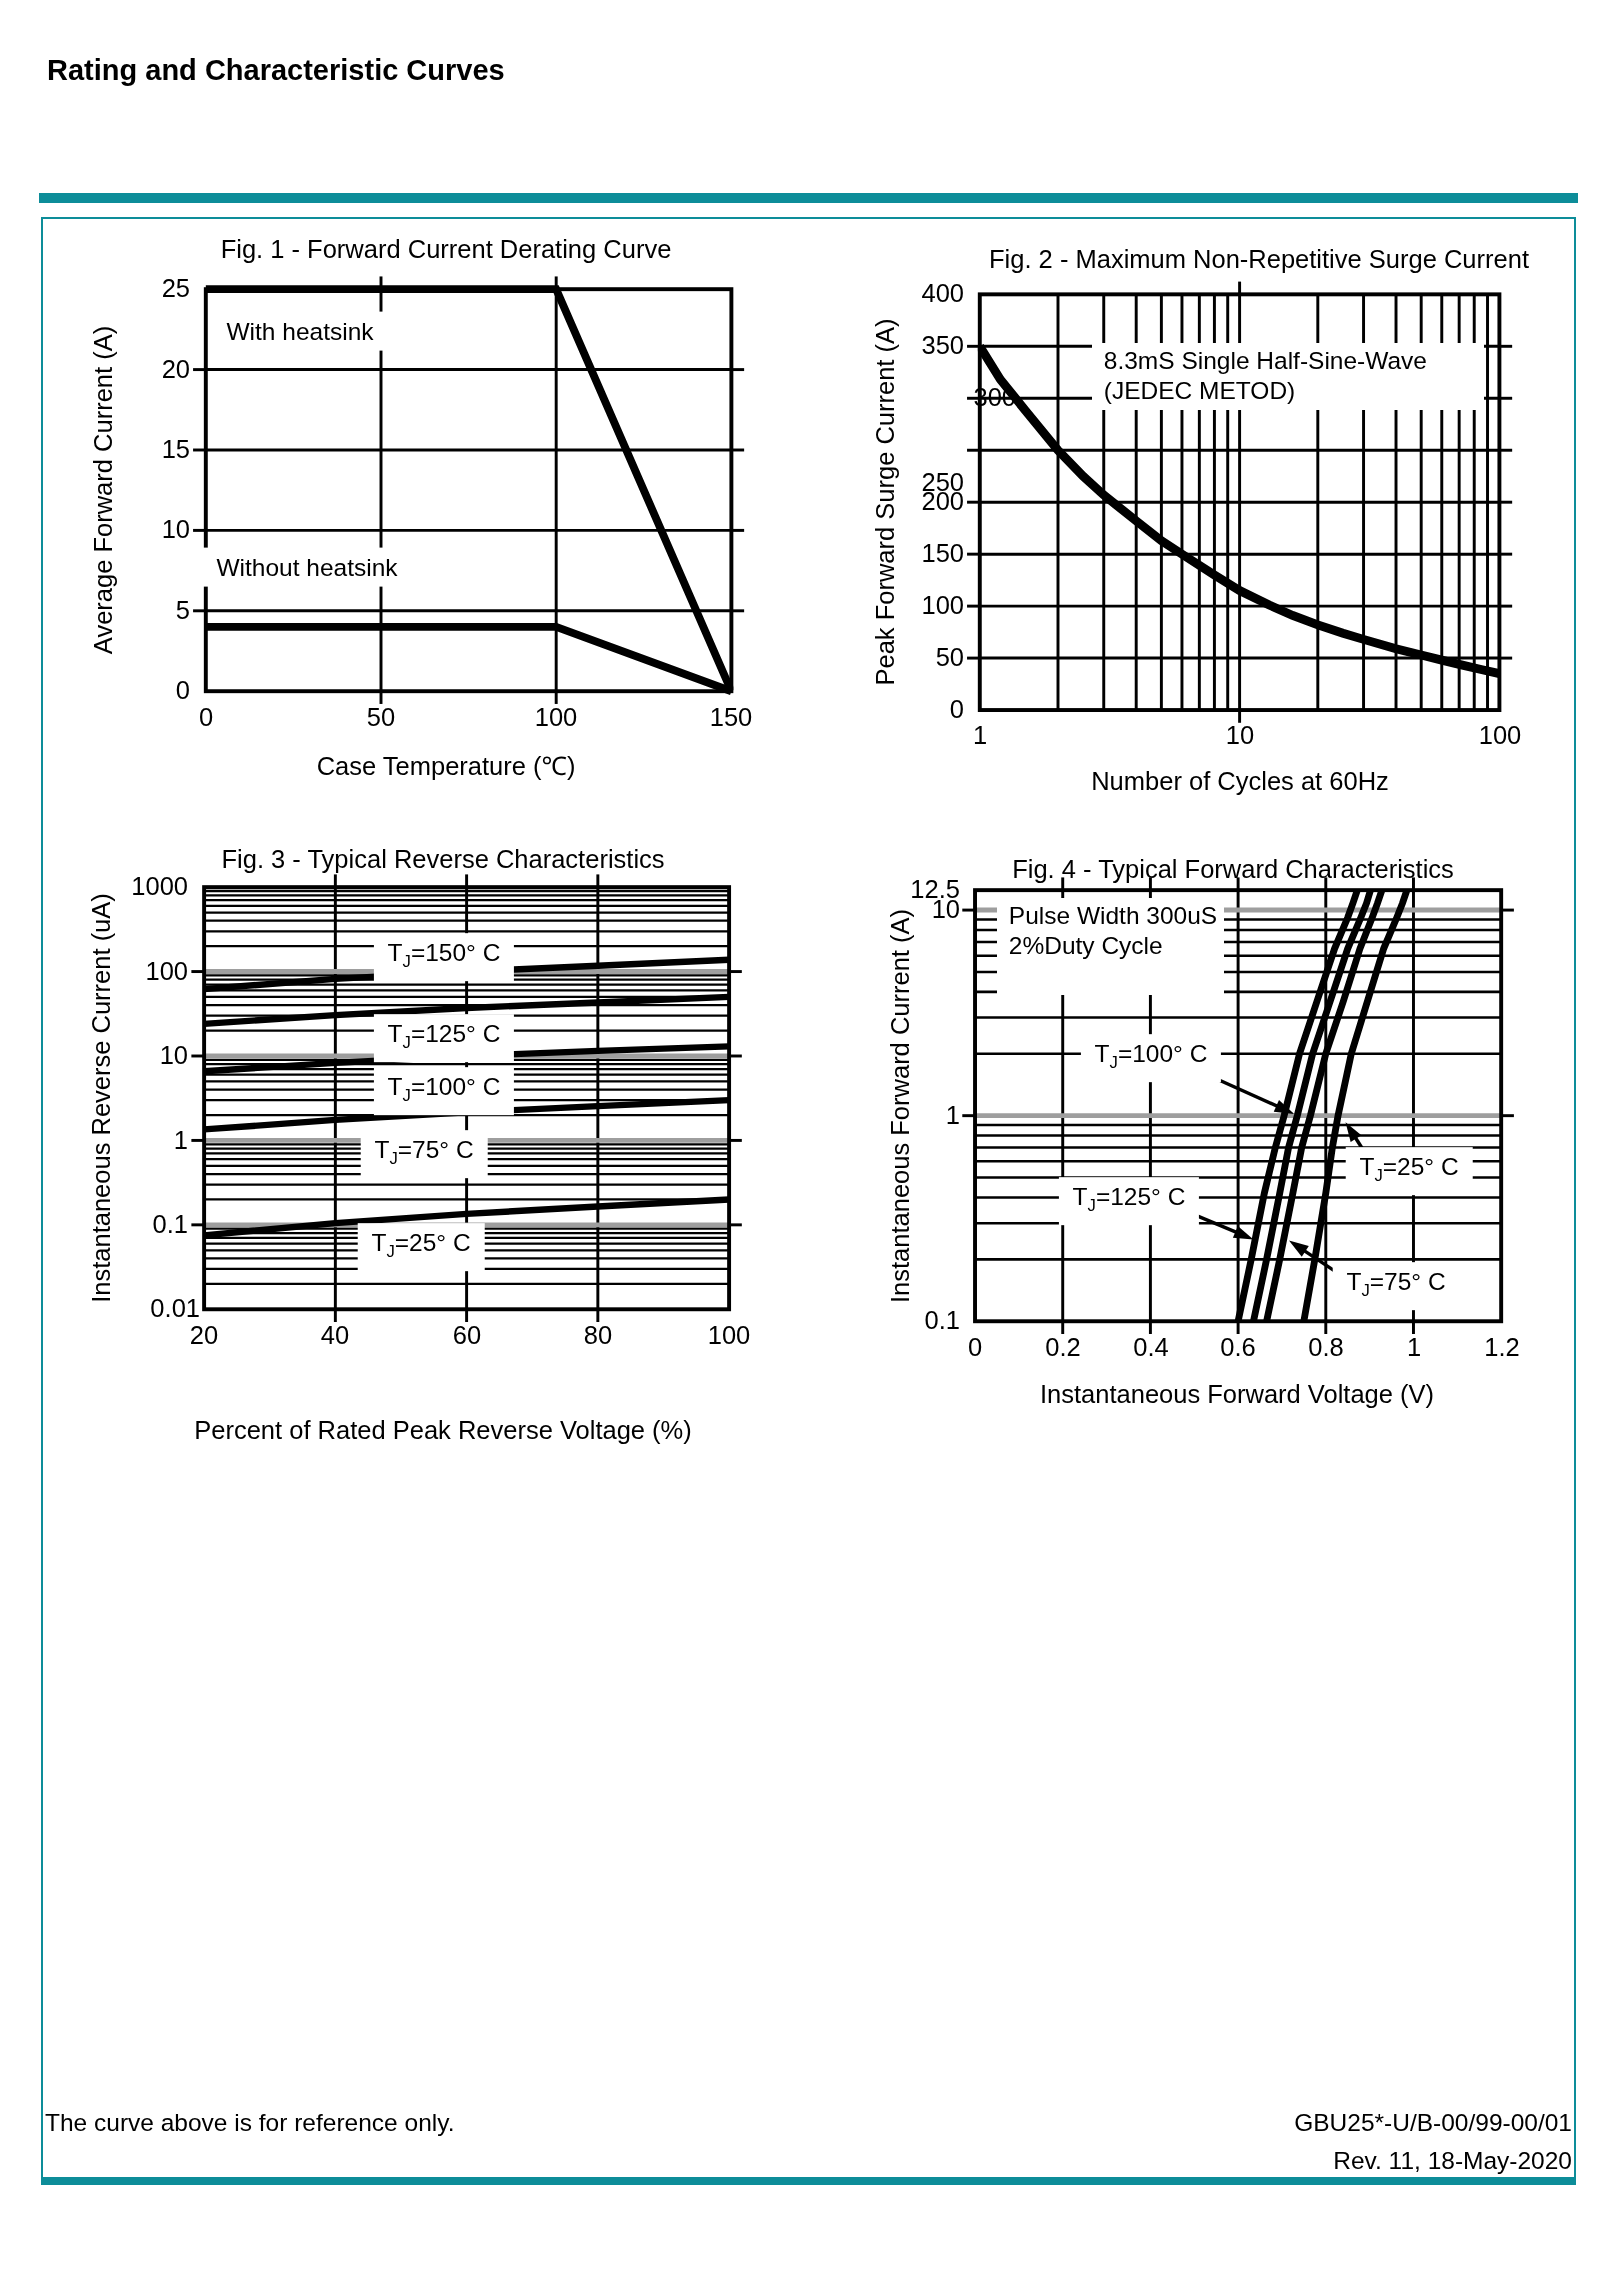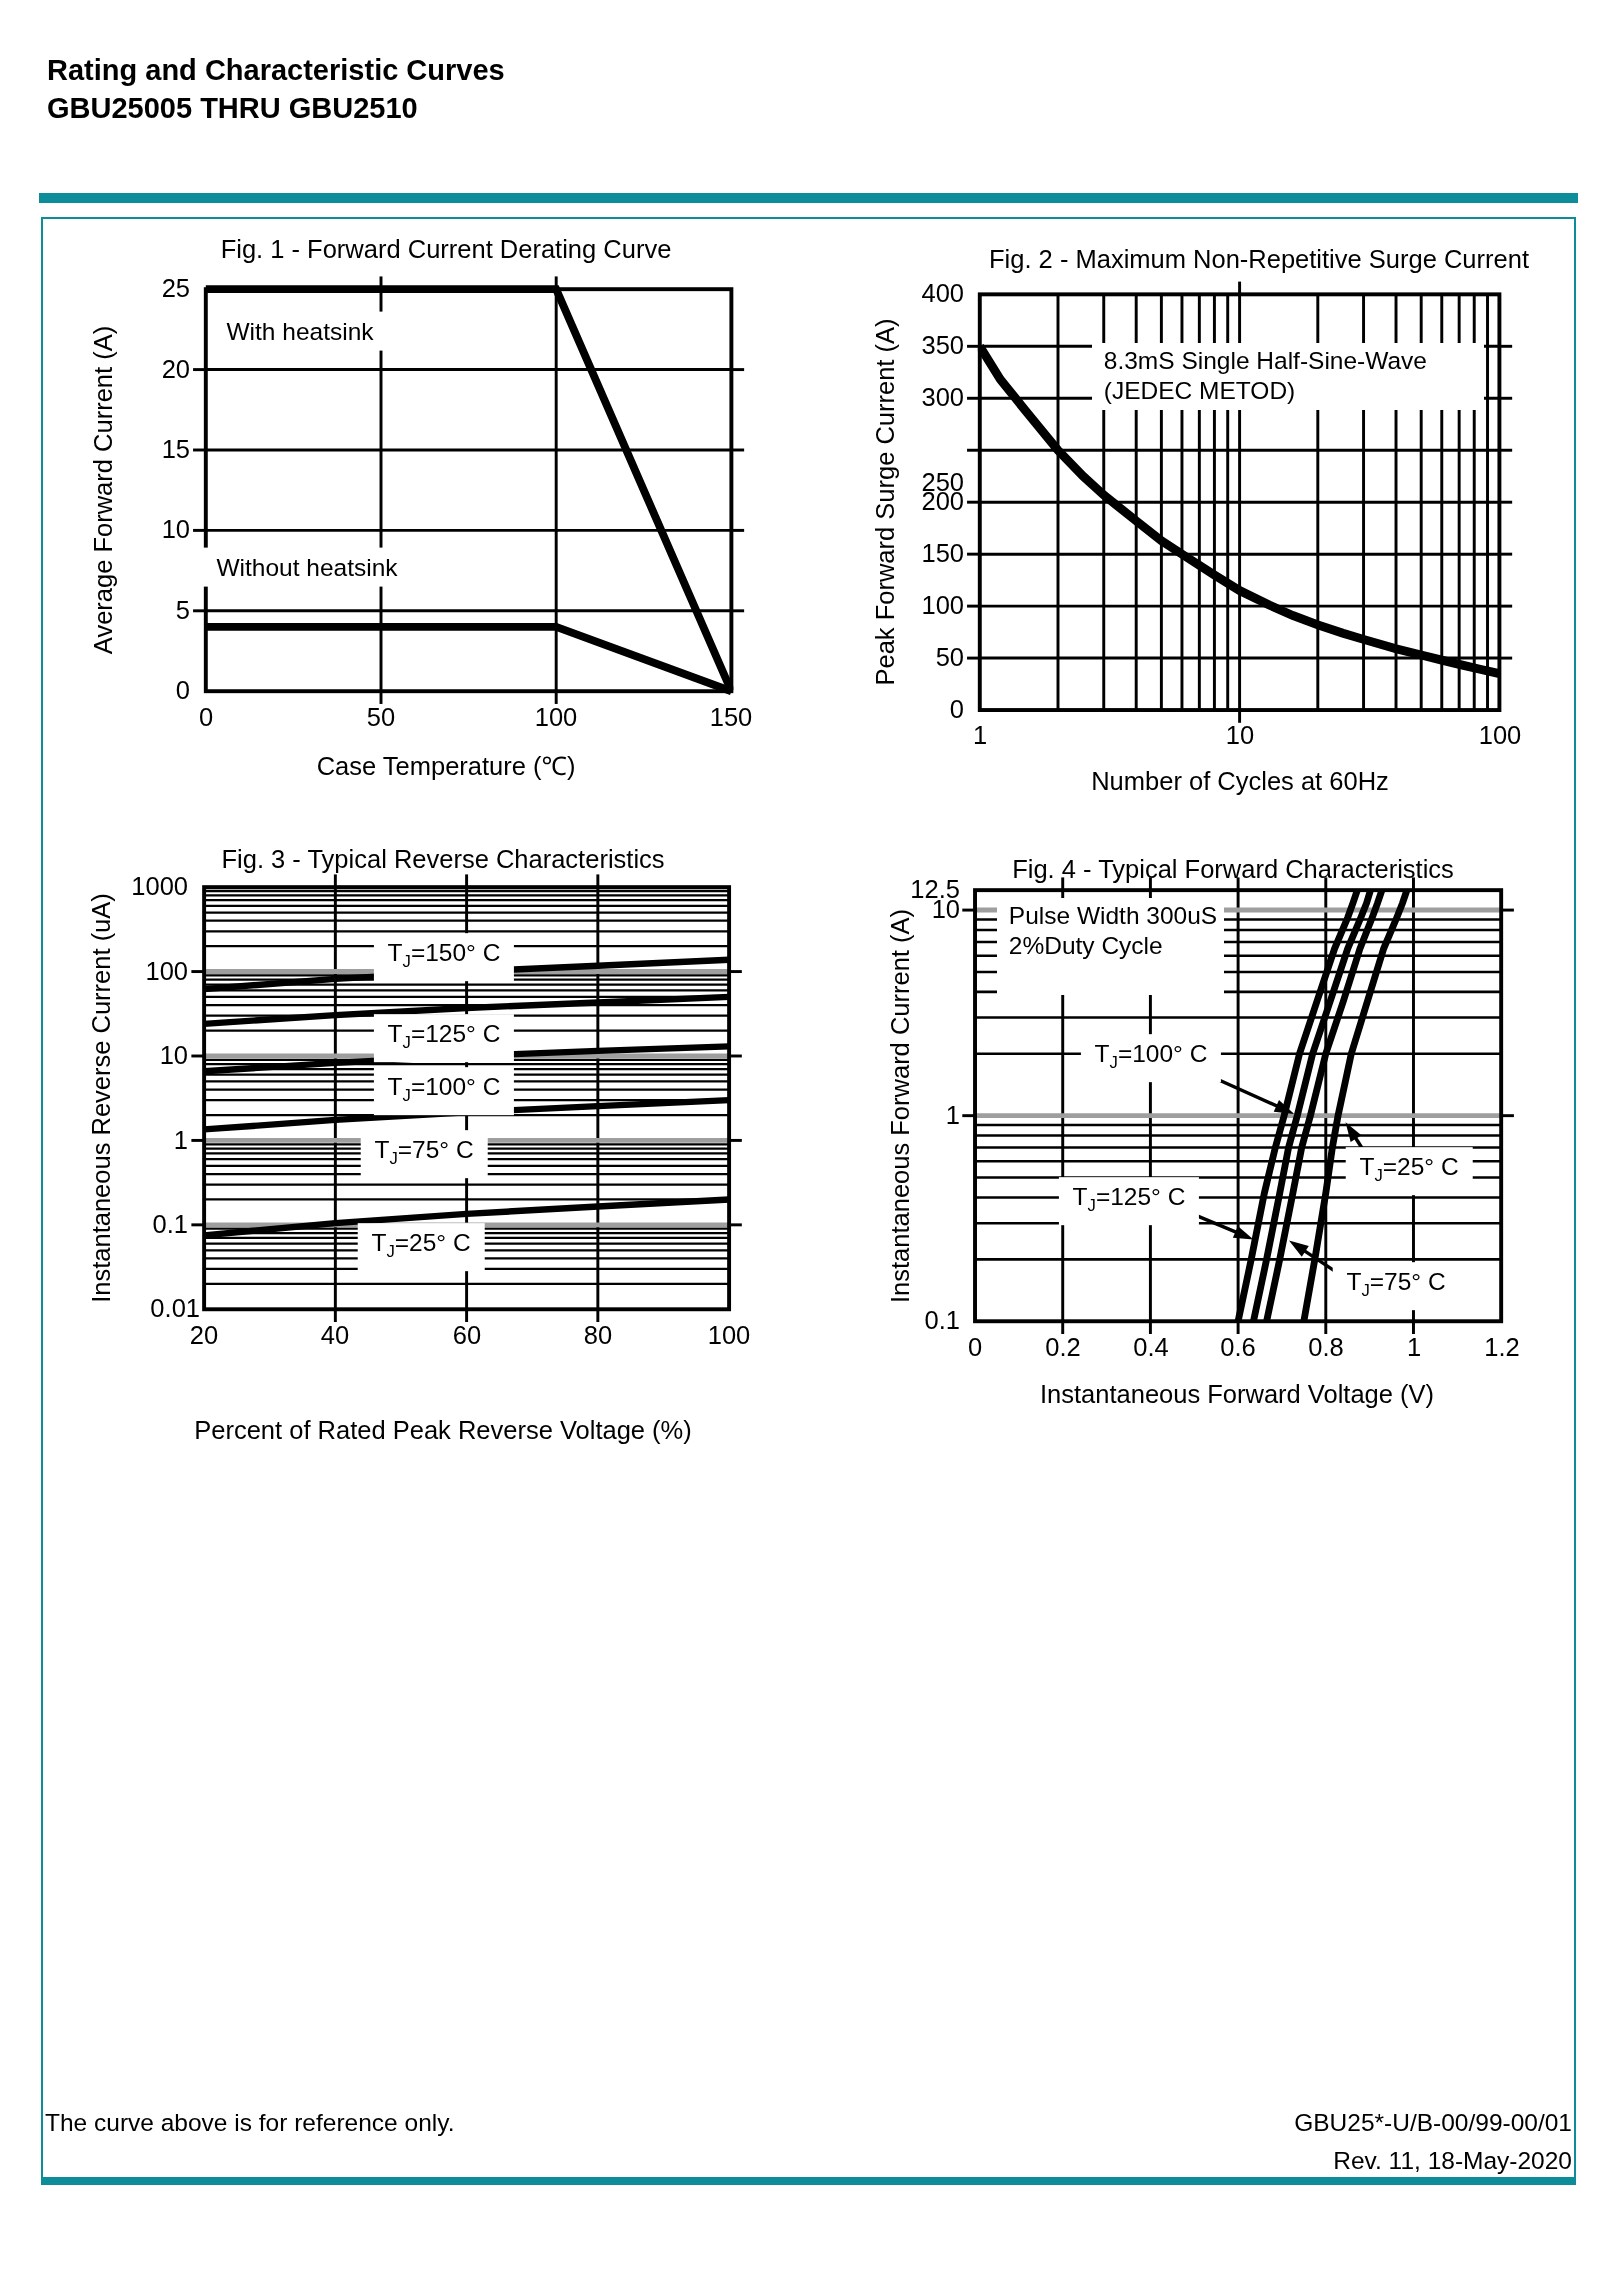--- a/index.html
+++ b/index.html
@@ -24,21 +24,20 @@
   sub{font-size:16.7px;}
   .footer-note{position:absolute;left:45px;top:2109px;font-size:24.5px;}
   .footer-right{position:absolute;right:49px;font-size:24.5px;text-align:right;white-space:nowrap;}
 </style>
 </head>
 <body>
 
 <div class="page">
   <div class="header">
     <div class="h1">Rating and Characteristic Curves</div>
-    <div class="h1">GBU25005 THRU GBU2510</div>
   </div>
   <div class="rule" style="background: rgb(13, 141, 153);"></div>
 
   <div class="content-box" style="border-color: rgb(13, 141, 153);"></div>
 
   <div class="fig" id="fig1">
       <svg width="657" height="504" viewBox="0 0 670 514" style="left: 145px; top: 248px;">
         <line x1="240.66666666666663" y1="42.00000000000006" x2="240.66666666666663" y2="452" stroke="#000000" stroke-width="3"></line>
         <line x1="419.33333333333326" y1="42.00000000000006" x2="419.33333333333326" y2="452" stroke="#000000" stroke-width="3"></line>
         <line x1="62" y1="370" x2="598" y2="370" stroke="#000000" stroke-width="3"></line>
@@ -137,21 +136,21 @@
     <div class="x-title" style="left: 1240px; top: 767px;">Number of Cycles at 60Hz</div>
   <div class="tk xtk" style="left: 980px; top: 723px;">1</div>
       <div class="tk xtk" style="left: 1240px; top: 723px;">10</div>
       <div class="tk xtk" style="left: 1500px; top: 723px;">100</div>
       <div class="tk ytk" style="left: 964px; top: 710px;">0</div>
       <div class="tk ytk" style="left: 964px; top: 658px;">50</div>
       <div class="tk ytk" style="left: 964px; top: 606px;">100</div>
       <div class="tk ytk" style="left: 964px; top: 554px;">150</div>
       <div class="tk ytk" style="left: 964px; top: 502px;">200</div>
       <div class="tk ytk" style="left: 964px; top: 450px; margin-top: 33px;">250</div>
-      <div class="tk ytk" style="left: 964px; top: 398px;">300</div>
+      <div class="tk ytk" style="left: 1016px; top: 398px;">300</div>
       <div class="tk ytk" style="left: 964px; top: 346px;">350</div>
       <div class="tk ytk" style="left: 964px; top: 294px;">400</div>
       <div class="annbox" style="width: 392px; height: 67px; left: 1092px; top: 343px;">8.3mS Single Half-Sine-Wave<br>(JEDEC METOD)</div>
     </div>
   <div class="fig" id="fig3">
       <svg width="657" height="524" viewBox="0 0 670 535" style="left: 143px; top: 846px;">
         <line x1="62" y1="447.0512143737649" x2="598" y2="447.0512143737649" stroke="#000000" stroke-width="2.3"></line>
         <line x1="62" y1="431.87214784316507" x2="598" y2="431.87214784316507" stroke="#000000" stroke-width="2.3"></line>
         <line x1="62" y1="421.10242874752953" x2="598" y2="421.10242874752953" stroke="#000000" stroke-width="2.3"></line>
         <line x1="62" y1="412.7487856262351" x2="598" y2="412.7487856262351" stroke="#000000" stroke-width="2.3"></line>

